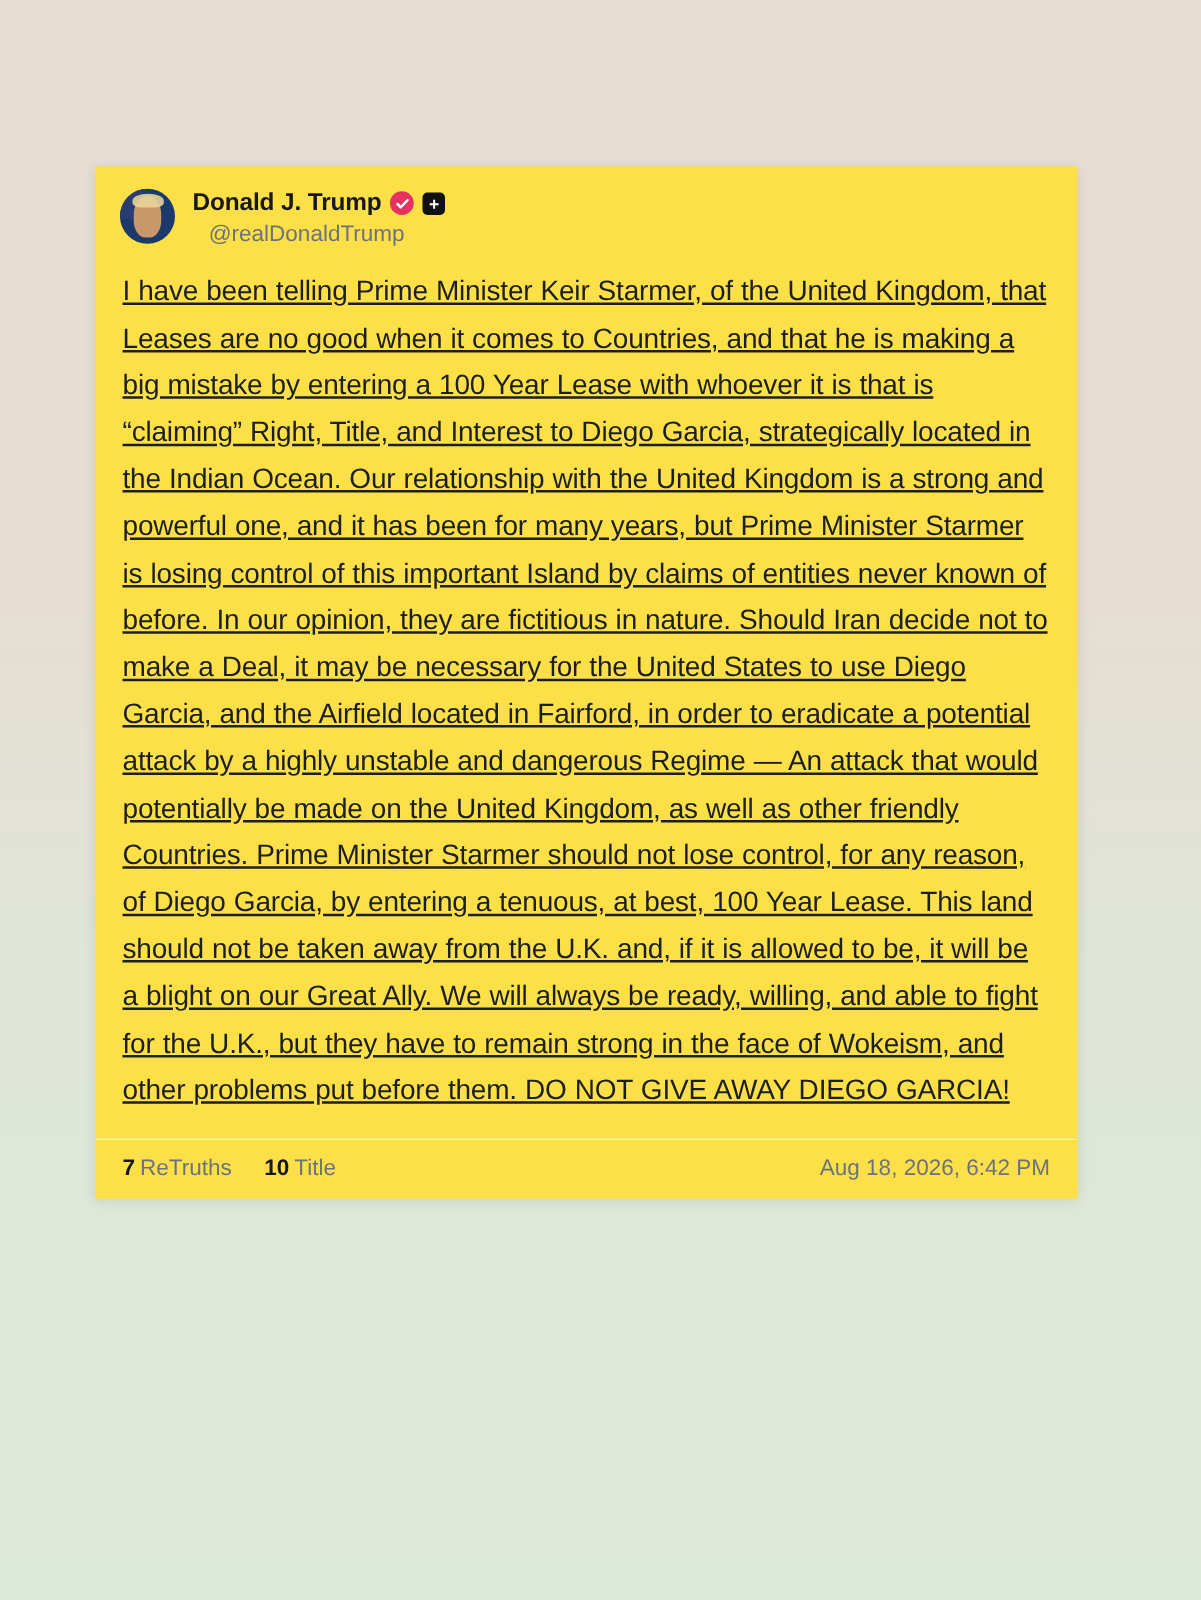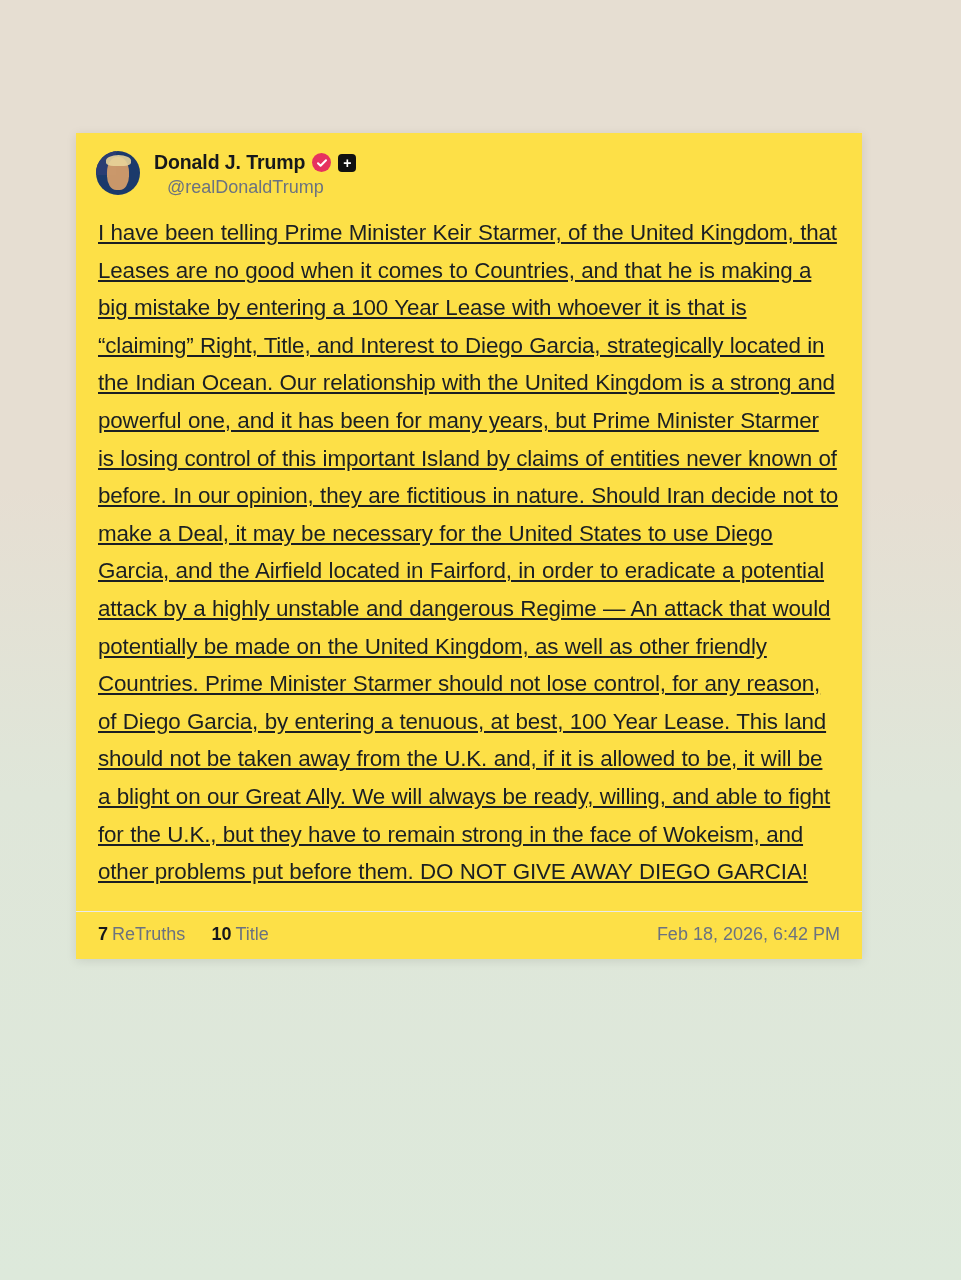--- a/index.html
+++ b/index.html
@@ -195,18 +195,18 @@
 
     <div class="card-footer">
       <div class="stats">
         <span class="stat">
           <span class="num">7</span><span>ReTruths</span>
         </span>
         <span class="stat">
           <span class="num">10</span><span>Title</span>
         </span>
       </div>
-      <div class="timestamp">Feb 18, 2026, 6:42 PM</div>
+      <div class="timestamp">Aug 18, 2026, 6:42 PM</div>
     </div>
 
   </div>
 
 </div>
 
 </body></html>

